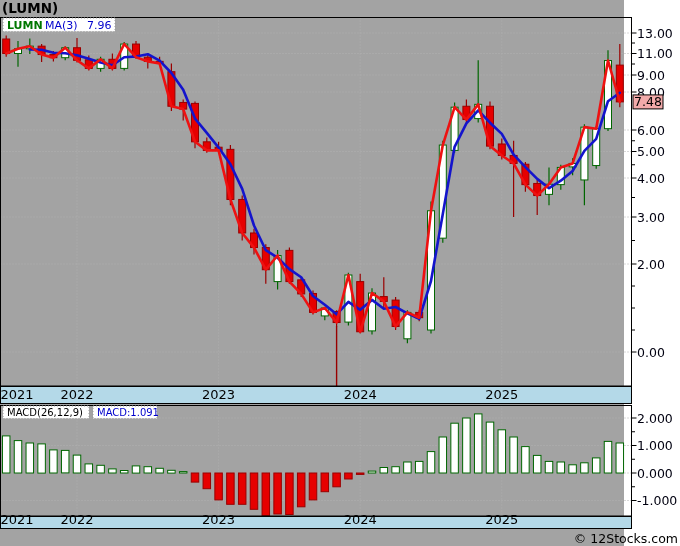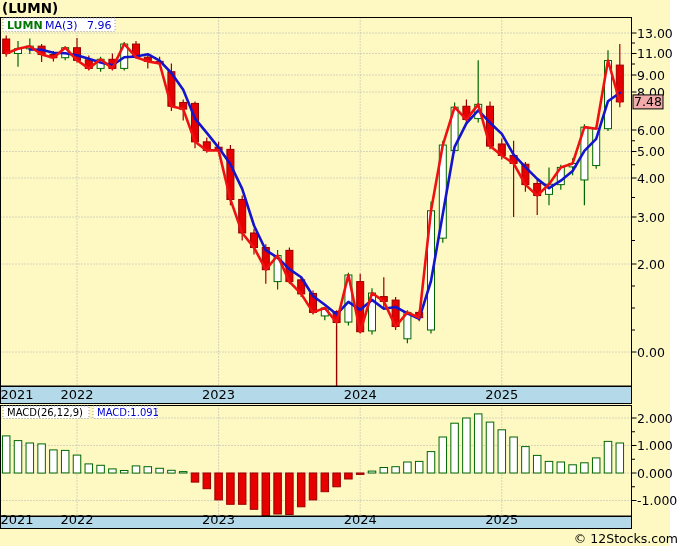--- a/index.html
+++ b/index.html
@@ -1,17 +1,17 @@
 <!DOCTYPE html>
 <html><head>
 <meta charset="utf-8">
 <style>
   html,body{margin:0;padding:0;background:#fff;}
-  #stage{position:relative;width:624px;height:546px;background:#fef9c3;
-         font-family:"DejaVu Sans","Liberation Sans",sans-serif;padding-left:46px;}
+  #stage{position:relative;width:624px;height:546px;background:#a3a3a3;
+         font-family:"DejaVu Sans","Liberation Sans",sans-serif;}
   svg{position:absolute;left:0;top:0;}
   text{font-family:"DejaVu Sans","Liberation Sans",sans-serif;}
   .title-text{font-weight:bold;font-size:13.5px;fill:#000000;}
   .legend-text{font-size:11px;}
   .axis-text{font-size:12.5px;fill:#000010;}
   .year-text{font-size:13px;fill:#000000;}
   .macd-legend-text{font-size:10px;}
   .marker-text{font-size:12.5px;fill:#000000;}
   .copyright-text{font-size:12.5px;fill:#000000;}
 </style>

